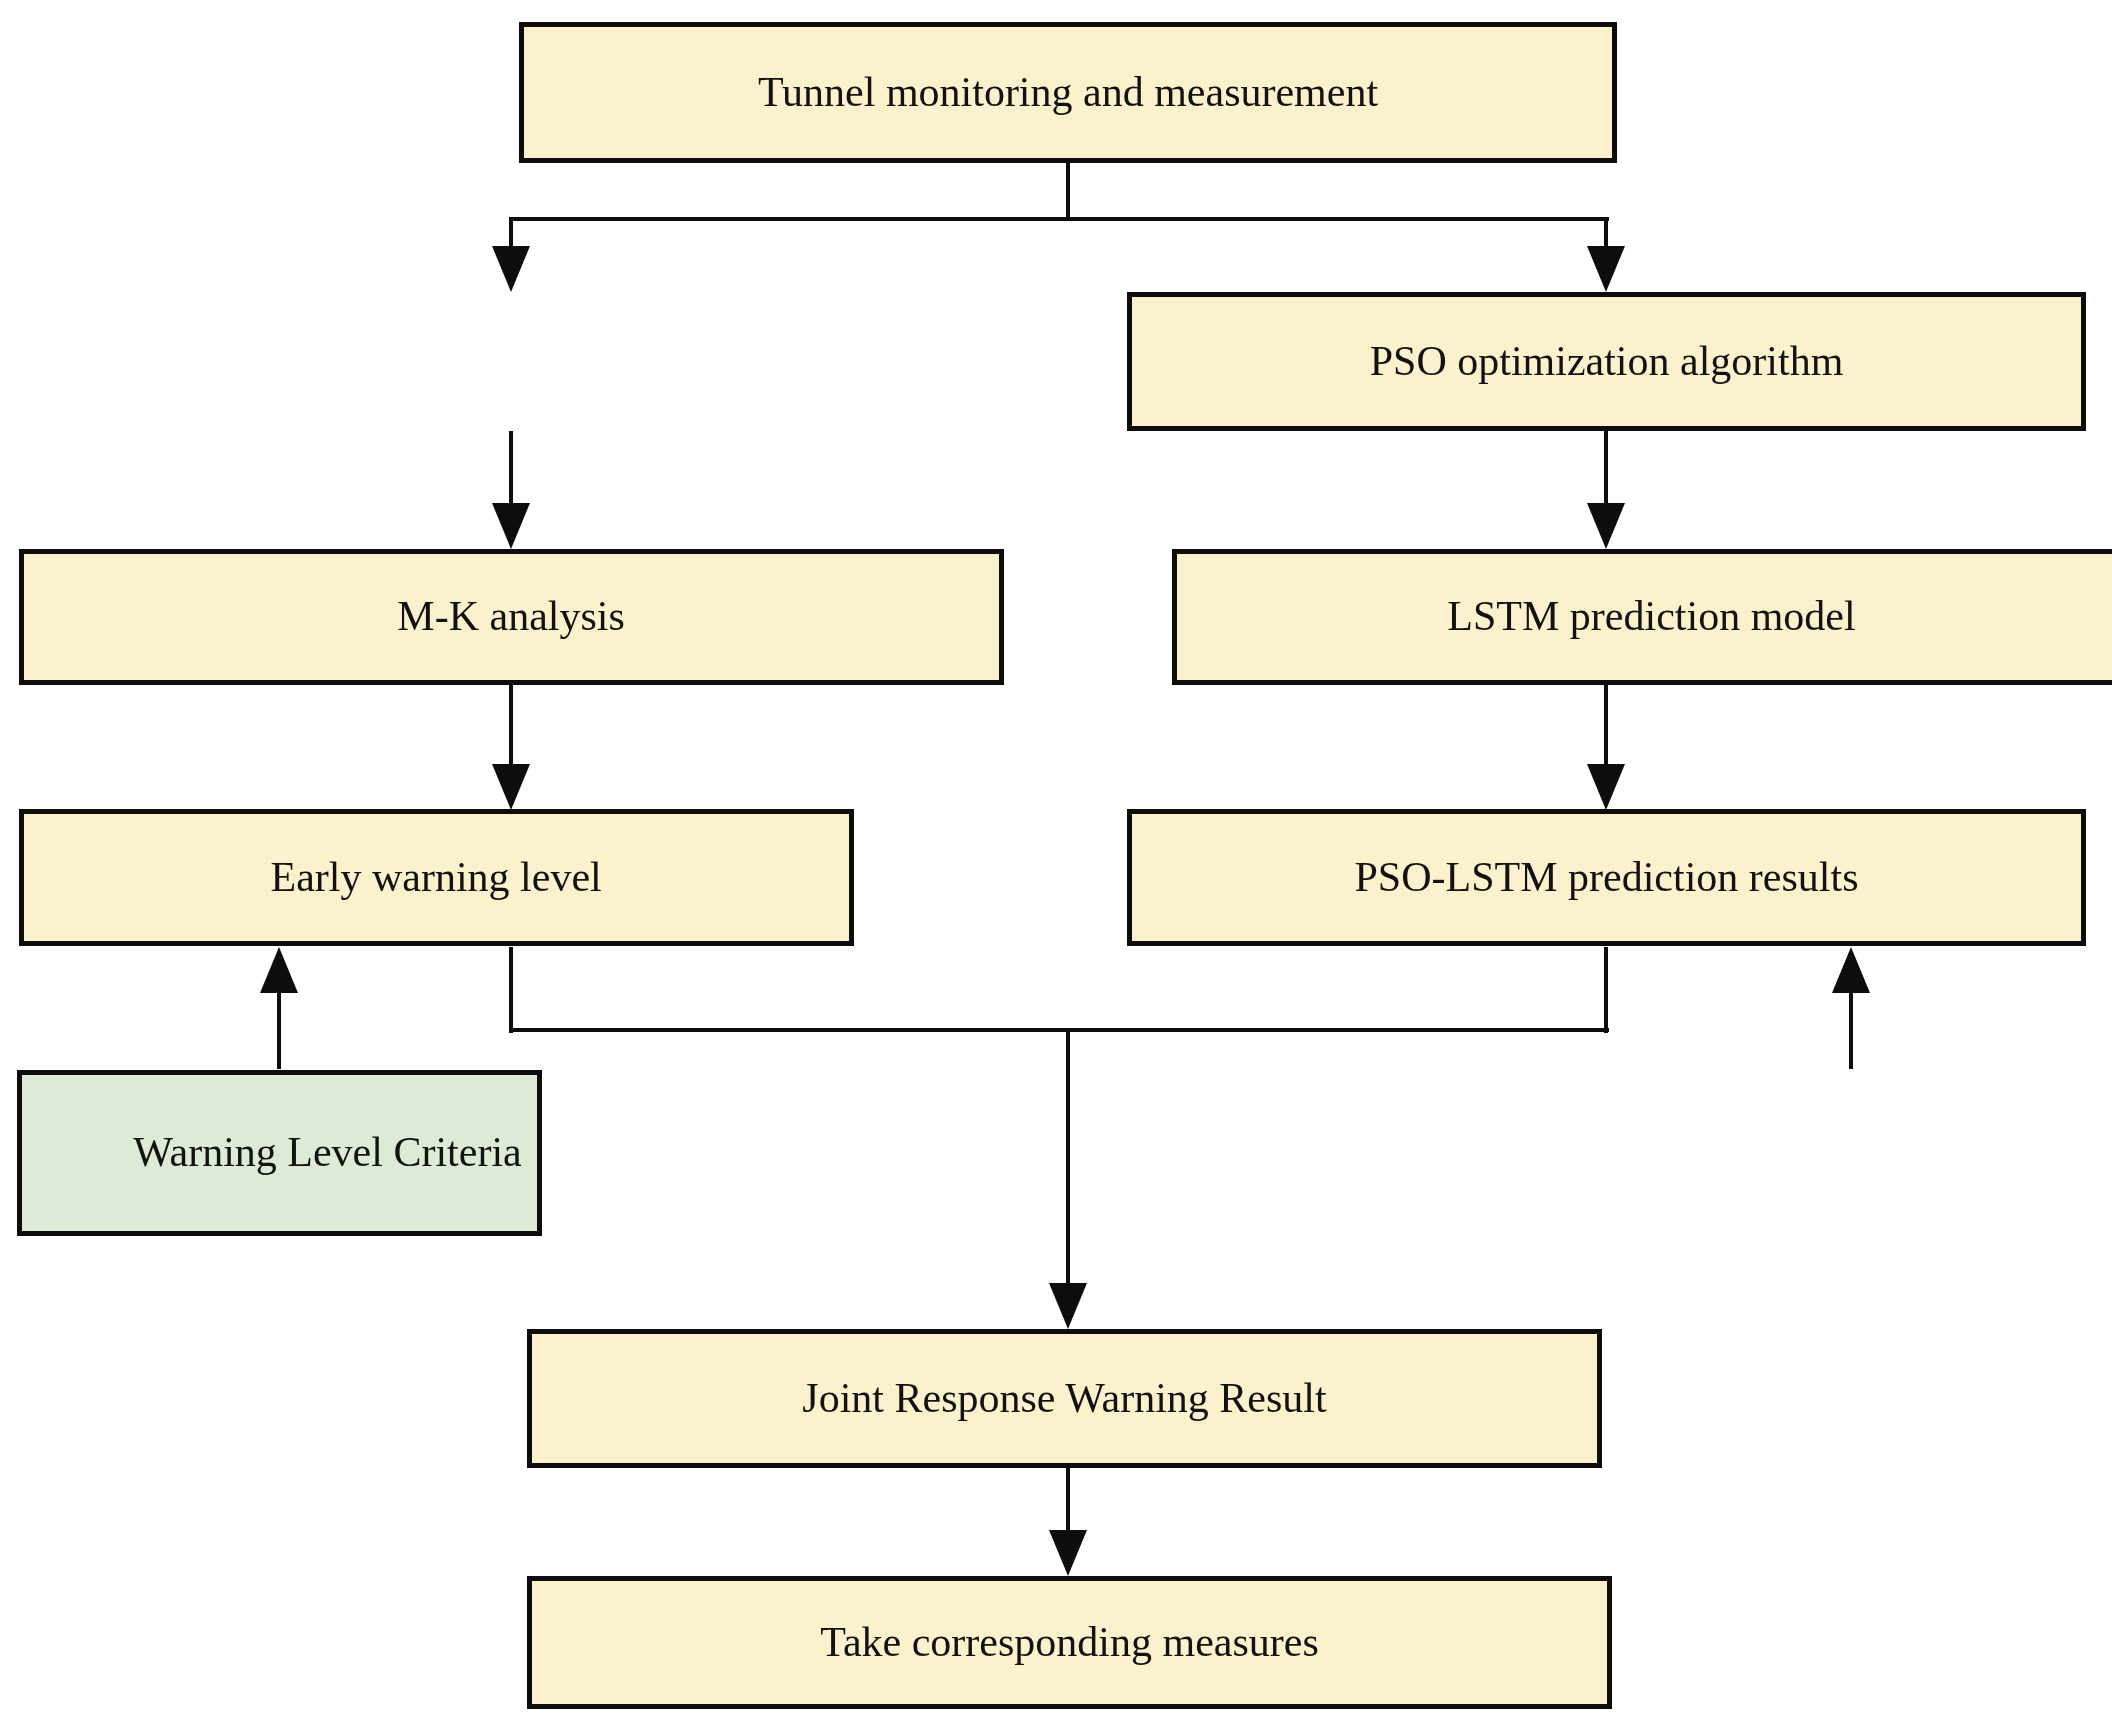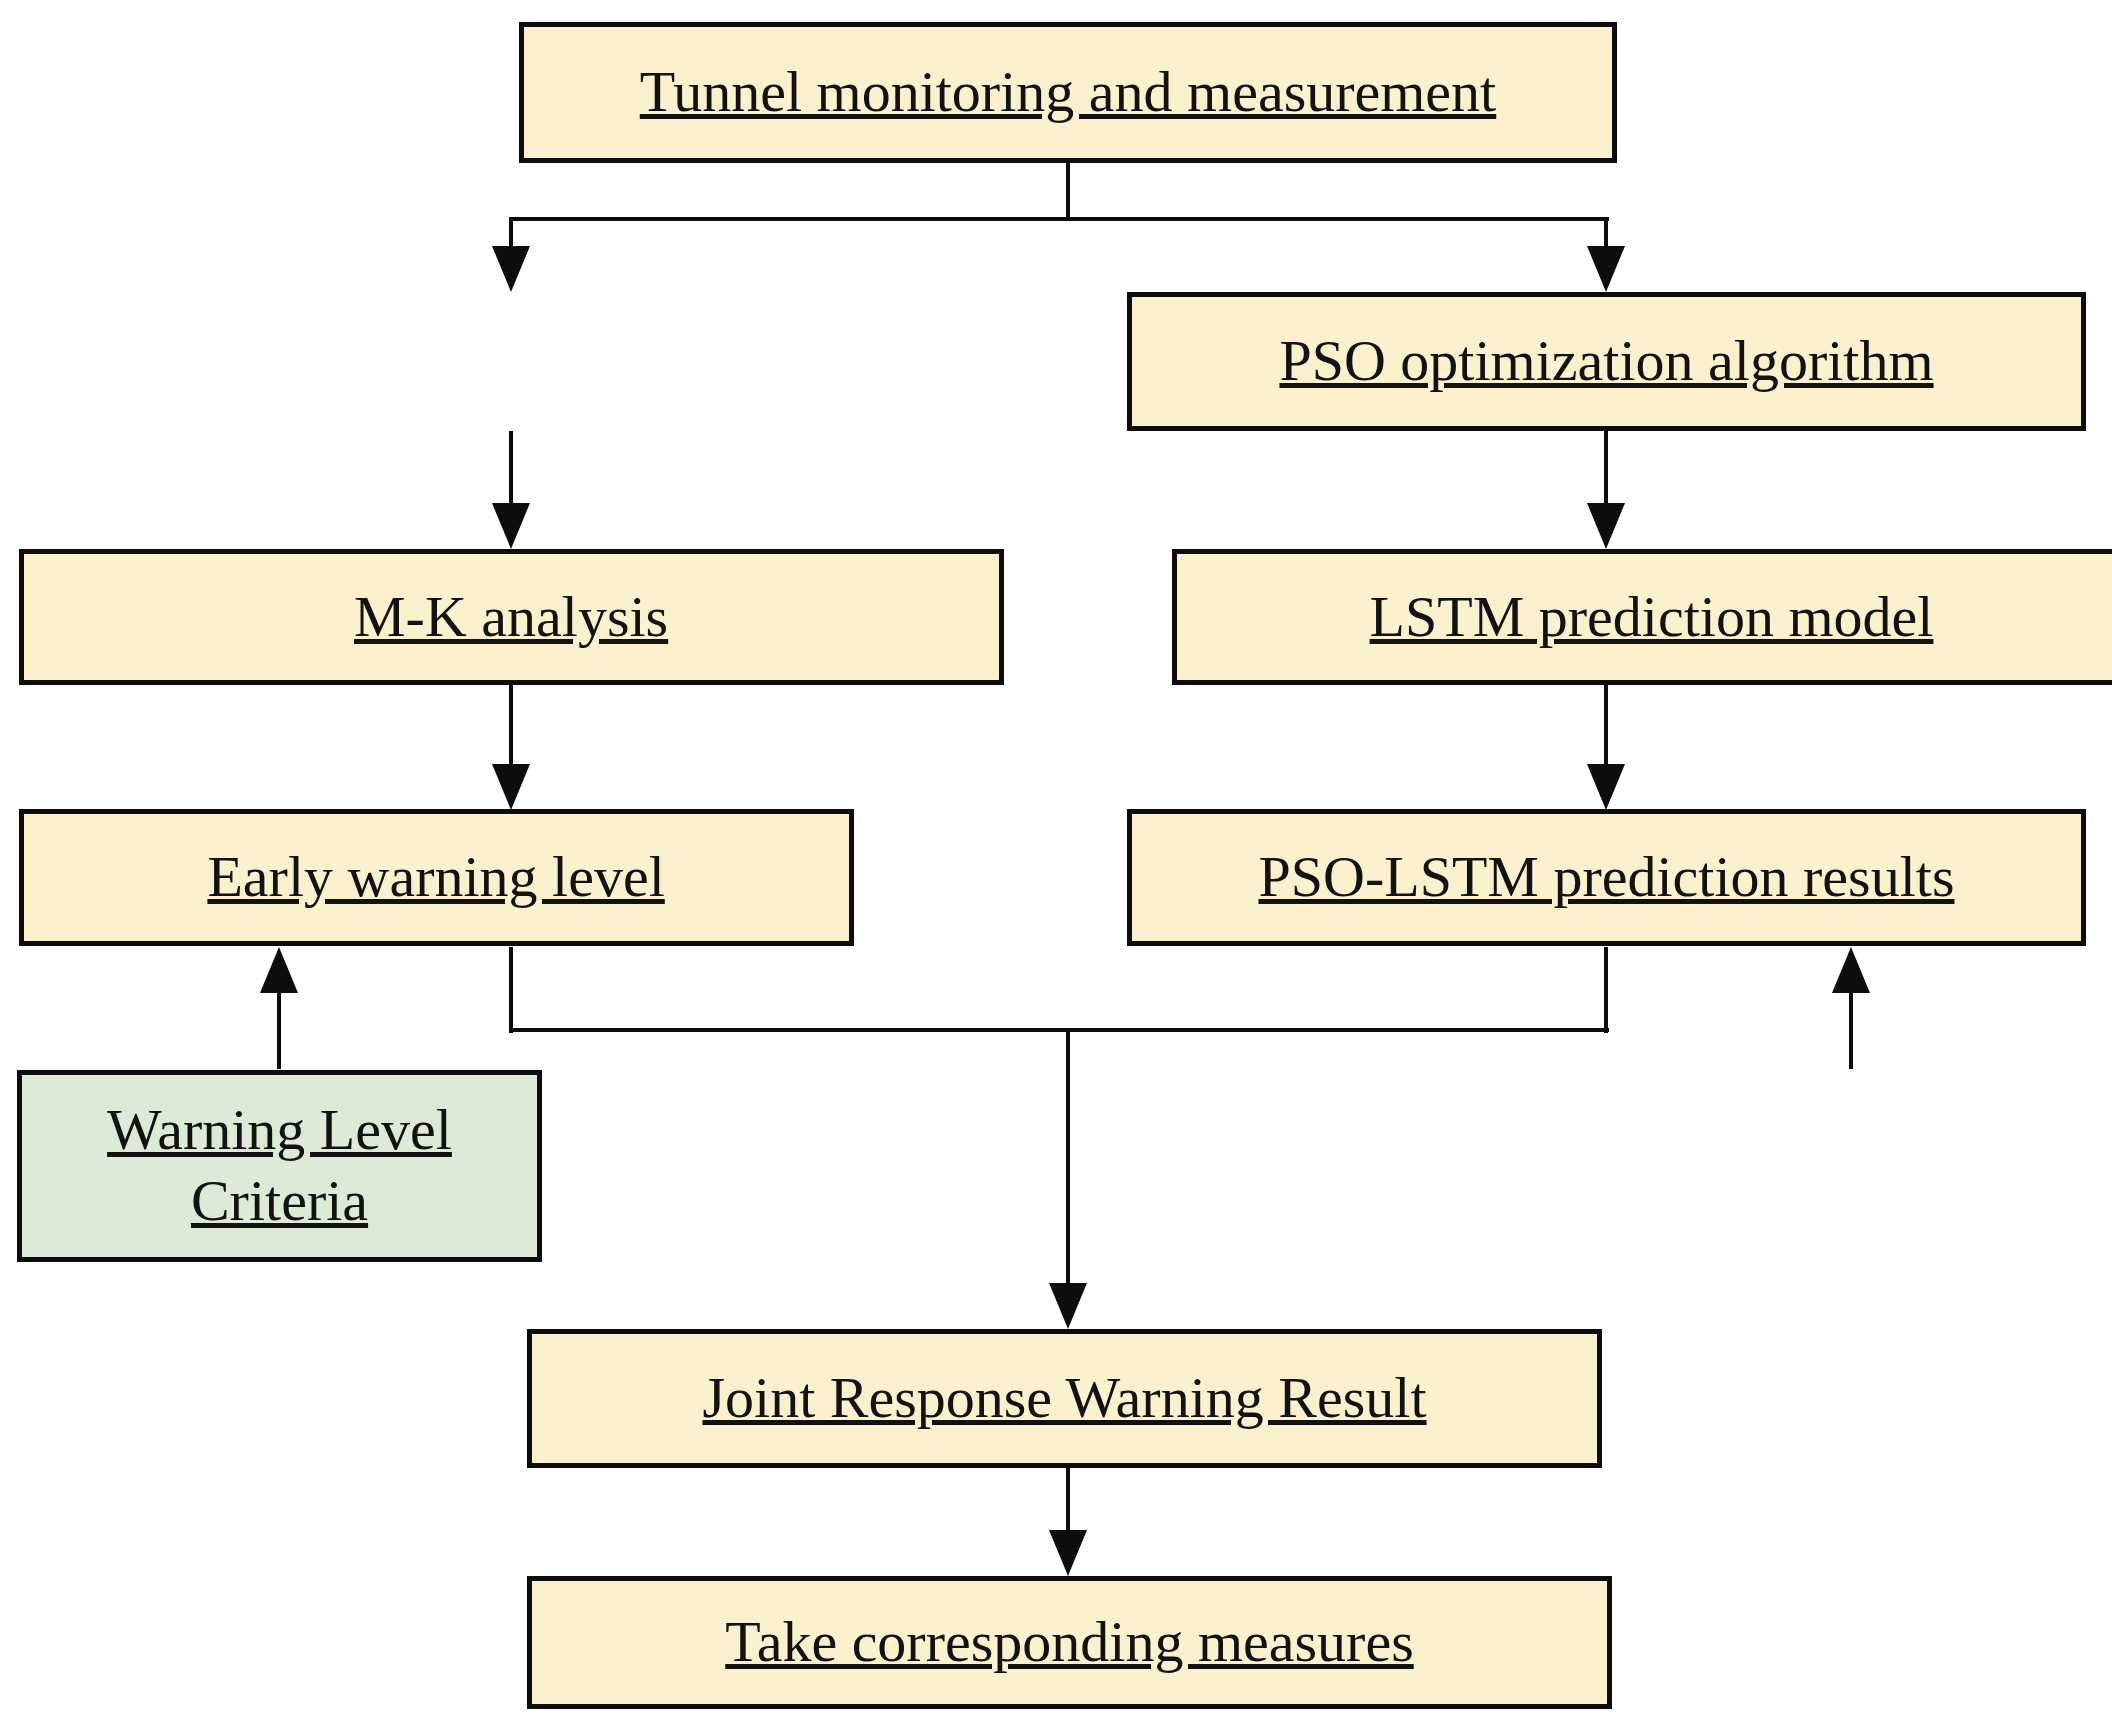--- a/index.html
+++ b/index.html
@@ -17,24 +17,23 @@
   }
   .node {
     position: absolute;
     box-sizing: border-box;
     border: 5.1px solid var(--c-border, #0d0d0d);
     display: flex;
     align-items: center;
     justify-content: center;
     text-align: center;
     color: var(--c-text, #121212);
-    font-size: 58px;
+    font-size: 42px;
     line-height: 1.22;
     padding: 0 15.3px;
-    text-decoration: underline;
   }
   .node.process { background: var(--c-process_fill, #fbf1cc); }
   .node.input   { background: var(--c-input_fill,  #ddebd6); }
 
   .line {
     position: absolute;
     background: var(--c-connector, #0d0d0d);
   }
   .ah {
     position: absolute;
@@ -69,21 +68,21 @@
   </div>
 
   <div class="node process" style="left:18.6px; top:809px; width:835px; height:137px;">
     <span>Early warning level</span>
   </div>
 
   <div class="node process" style="left:1127px; top:809px; width:959px; height:137px;">
     <span>PSO-LSTM prediction results</span>
   </div>
 
-  <div class="node input" style="left:17px; top:1070px; width:525px; height:192px;">
+  <div class="node input" style="left:17px; top:1070px; width:525px; height:166px;justify-content:flex-end;">
     <span>Warning Level Criteria</span>
   </div>
 
 
   <div class="node process" style="left:527px; top:1329px; width:1075px; height:139px;">
     <span>Joint Response Warning Result</span>
   </div>
 
   <div class="node process" style="left:527px; top:1576px; width:1085px; height:133px;">
     <span>Take corresponding measures</span>

